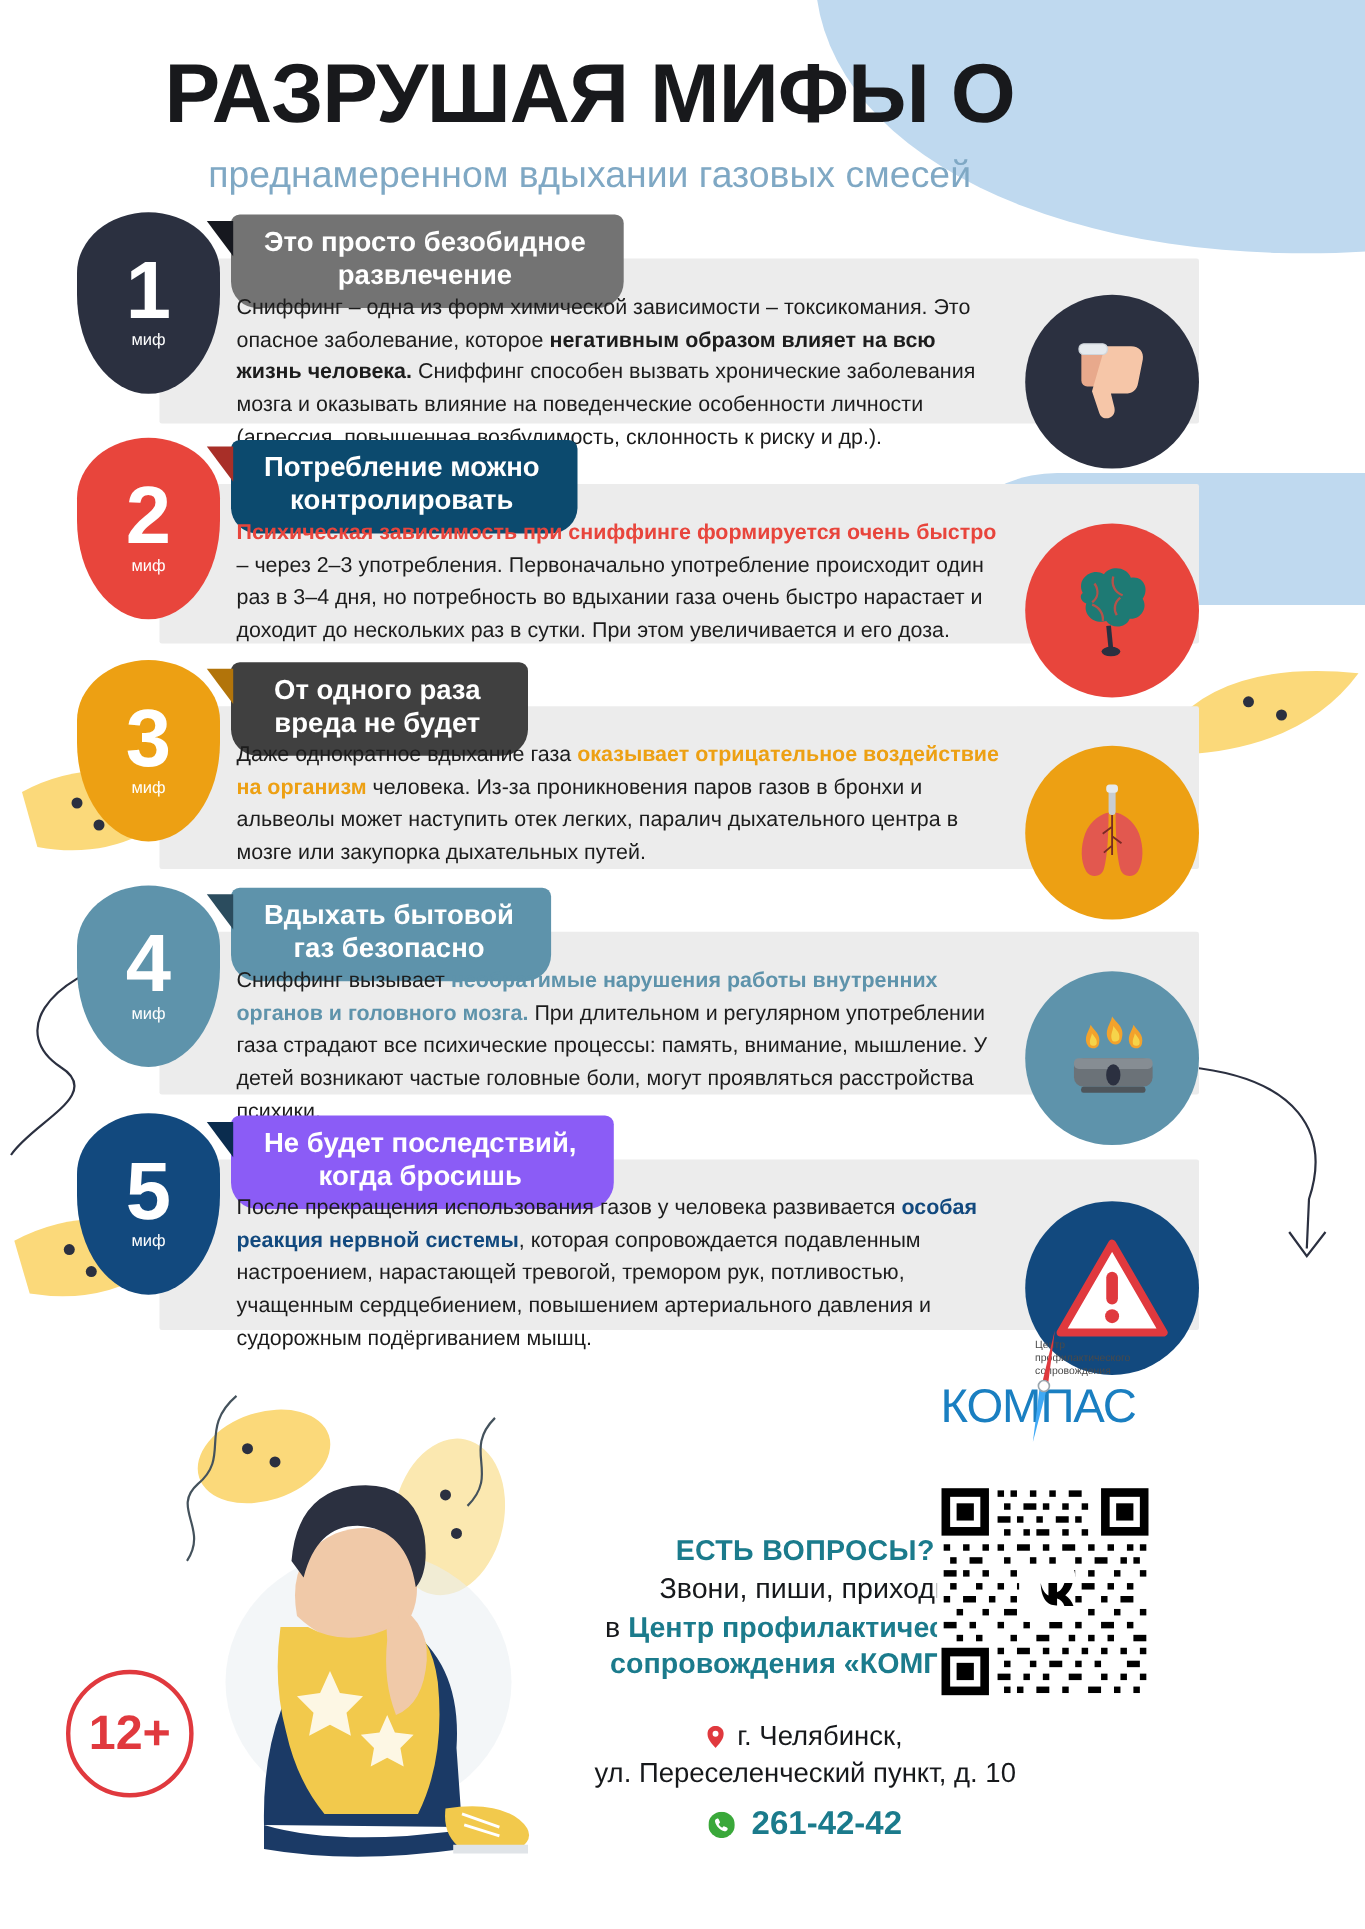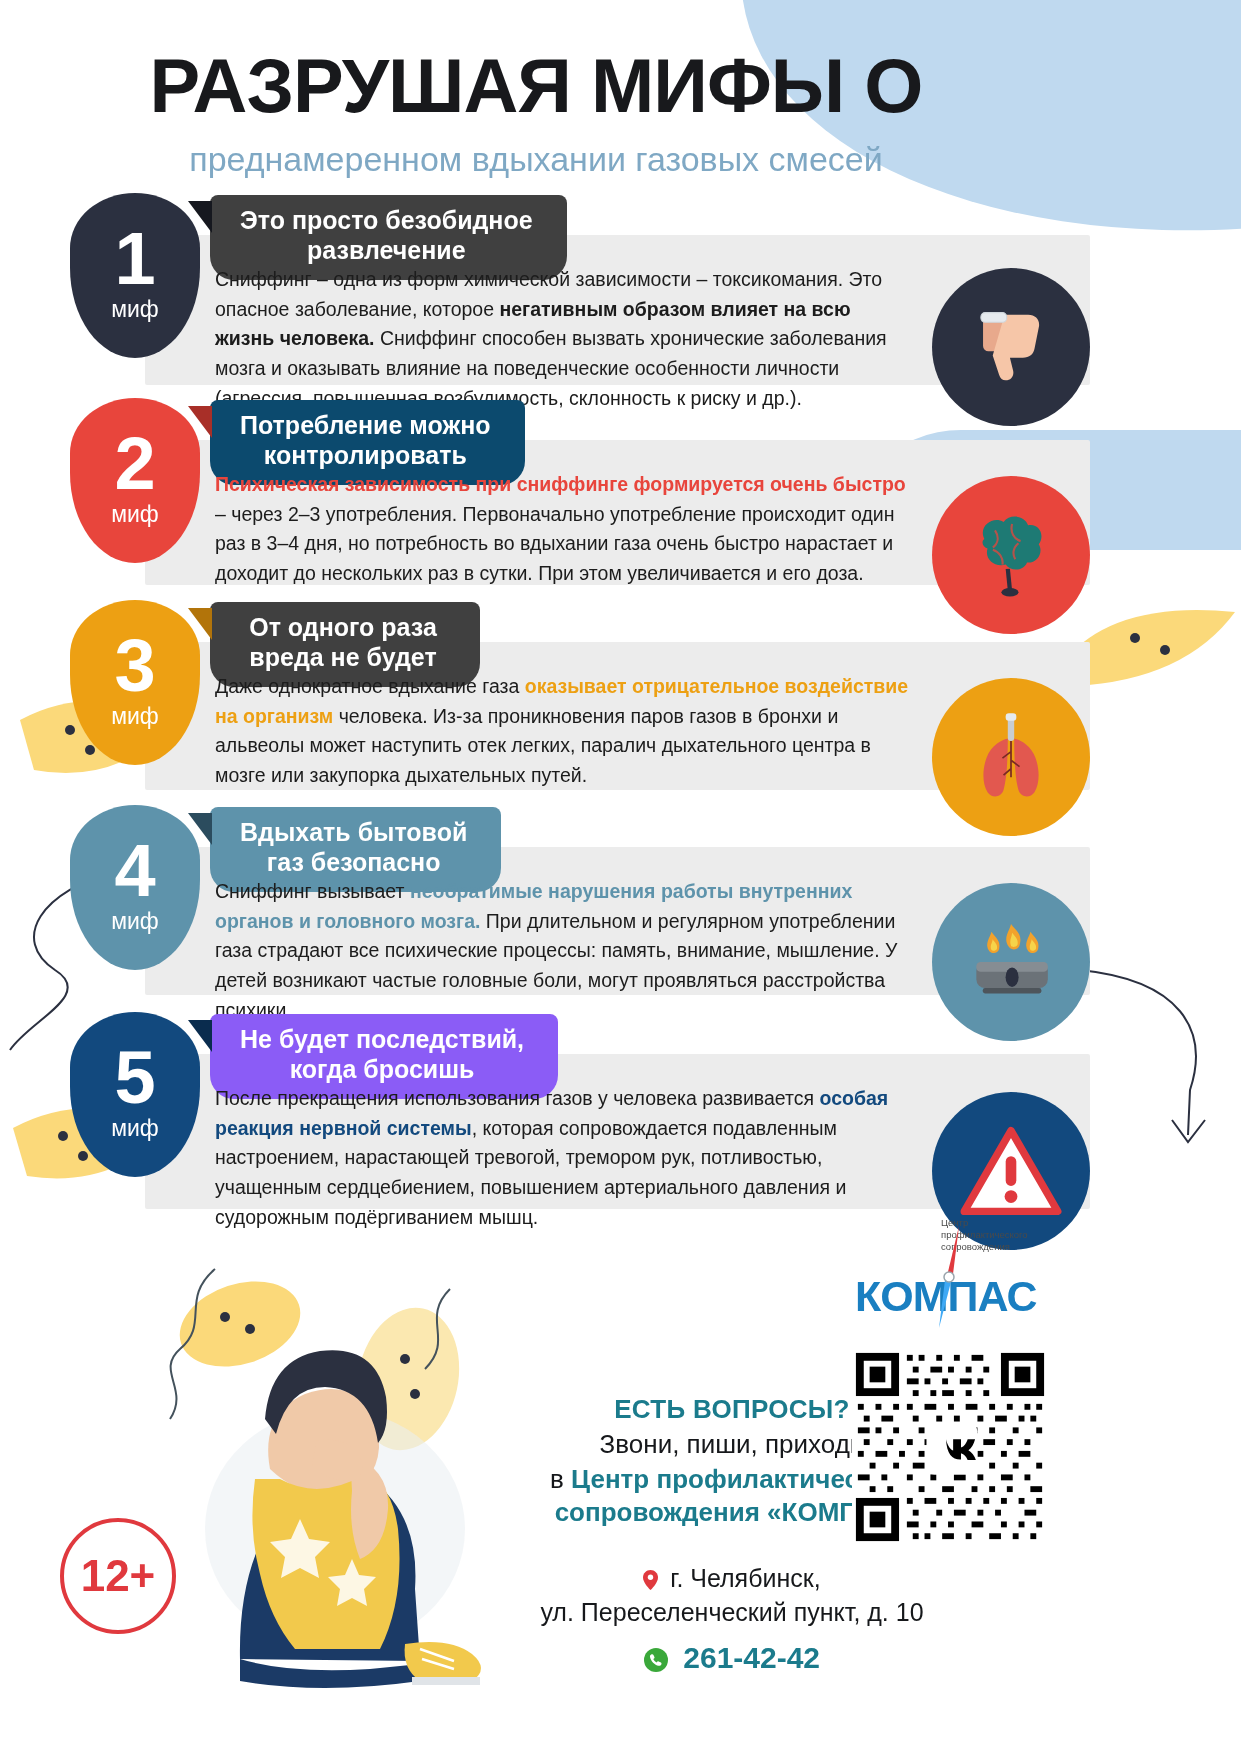--- a/index.html
+++ b/index.html
@@ -38,21 +38,21 @@
     position:absolute; left:75px; top:42px; width:945px;
     background:#ececec; border-radius:2px; z-index:1;
   }
   .badge {
     position:absolute; left:0; top:0; width:130px; height:165px;
     border-radius:65px 65px 65px 65px / 55px 55px 90px 90px;
     color:#fff; text-align:center; z-index:3;
     display:flex; flex-direction:column; align-items:center; justify-content:center;
   }
   .badge-num { font-size:74px; font-weight:bold; line-height:0.85; }
-  .badge-word { font-size:23px; margin-top:6px; }
+  .badge-word { font-size:15px; margin-top:6px; }
 
   .tag-wrap { position:absolute; left:140px; top:2px; z-index:3; }
   .tag {
     position:relative; display:inline-block; padding:11px 34px 15px 30px;
     border-radius:8px 8px 24px 24px; color:#fff;
     font-size:25px; font-weight:bold; line-height:1.18; text-align:center;
     min-width:270px;
   }
   .tag-notch {
     position:absolute; left:-22px; top:6px;
@@ -87,21 +87,21 @@
   .contact-q { font-size:26px; font-weight:bold; color:#1b7b8c; letter-spacing:0.3px; }
   .contact-l2 { font-size:26px; color:#16181b; margin-top:4px; }
   .contact-l3 { font-size:26px; color:#16181b; margin-top:4px; }
   .contact-l3 b, .contact-l4 b { color:#1b7b8c; font-weight:bold; }
   .contact-l4 { font-size:26px; margin-top:2px; }
   .address { margin-top:34px; font-size:25px; color:#16181b; line-height:1.34; }
   .phone { margin-top:12px; font-size:30px; font-weight:bold; color:#1b7b8c; }
 
   .logo { position:absolute; left:855px; top:8px; width:190px; text-align:left; }
   .logo-sub { font-size:9.5px; color:#4a4a4a; line-height:1.25; margin-left:86px; }
-  .logo-word { font-size:43px; font-weight:bold; color:#1a7fc1; letter-spacing:-1px; margin-top:19px;}
+  .logo-word { font-size:43px; font-weight:normal; color:#1a7fc1; letter-spacing:-1px; margin-top:2px;}
 
   .qr { position:absolute; left:852px; top:140px; width:196px; height:196px; background:#fff; }
 
   
   .squiggle { position:absolute; pointer-events:none; z-index:2; }
 </style>
 </head>
 <body>
 
 <div class="poster">
@@ -137,21 +137,21 @@
     <div class="subtitle">преднамеренном вдыхании газовых смесей</div>
   </div>
 
   <div id="myths-container">
       <div class="myth" style="top: 193px;">
         <div class="myth-body-bg" style="height: 150px;"></div>
         <div class="badge" style="background: rgb(43, 48, 64);">
           <div class="badge-num">1</div>
           <div class="badge-word">миф</div>
         </div>
-        <div class="tag-wrap"><div class="tag" style="background:#404040"><span class="tag-notch" style="border-right-color:#16181f"></span><div>Это просто безобидное</div><div>развлечение</div></div></div>
+        <div class="tag-wrap"><div class="tag" style="background:#737373"><span class="tag-notch" style="border-right-color:#16181f"></span><div>Это просто безобидное</div><div>развлечение</div></div></div>
         <div class="myth-text"><span>Сниффинг – одна из форм химической зависимости – токсикомания. Это опасное заболевание, которое </span><span class="hl" style="color: rgb(28, 28, 28);">негативным образом влияет на всю жизнь человека.</span><span> Сниффинг способен вызвать хронические заболевания мозга и оказывать влияние на поведенческие особенности личности (агрессия, повышенная возбудимость, склонность к риску и др.).</span></div>
         <div class="illus" style="top: 75px; background: rgb(43, 48, 64);">
           <svg viewBox="0 0 80 80" width="86" height="86">
       <rect x="14" y="10" width="20" height="34" rx="5" fill="#e8a98c"></rect>
       <path d="M34 10 h22 c7 0 11 5 10 11 l-4 20 c-1 6 -5 9 -11 9 h-12 l3 12 c1 5 -2 9 -7 9 -3 0 -5 -2 -6 -5 l-6 -18 Z" fill="#f6c6a8"></path>
       <rect x="12" y="8" width="24" height="9" rx="4" fill="#e6eaee"></rect>
       <rect x="12" y="8" width="24" height="9" rx="4" fill="none" stroke="#cfd6dc" stroke-width="1"></rect>
     </svg>
         </div>
       </div>

